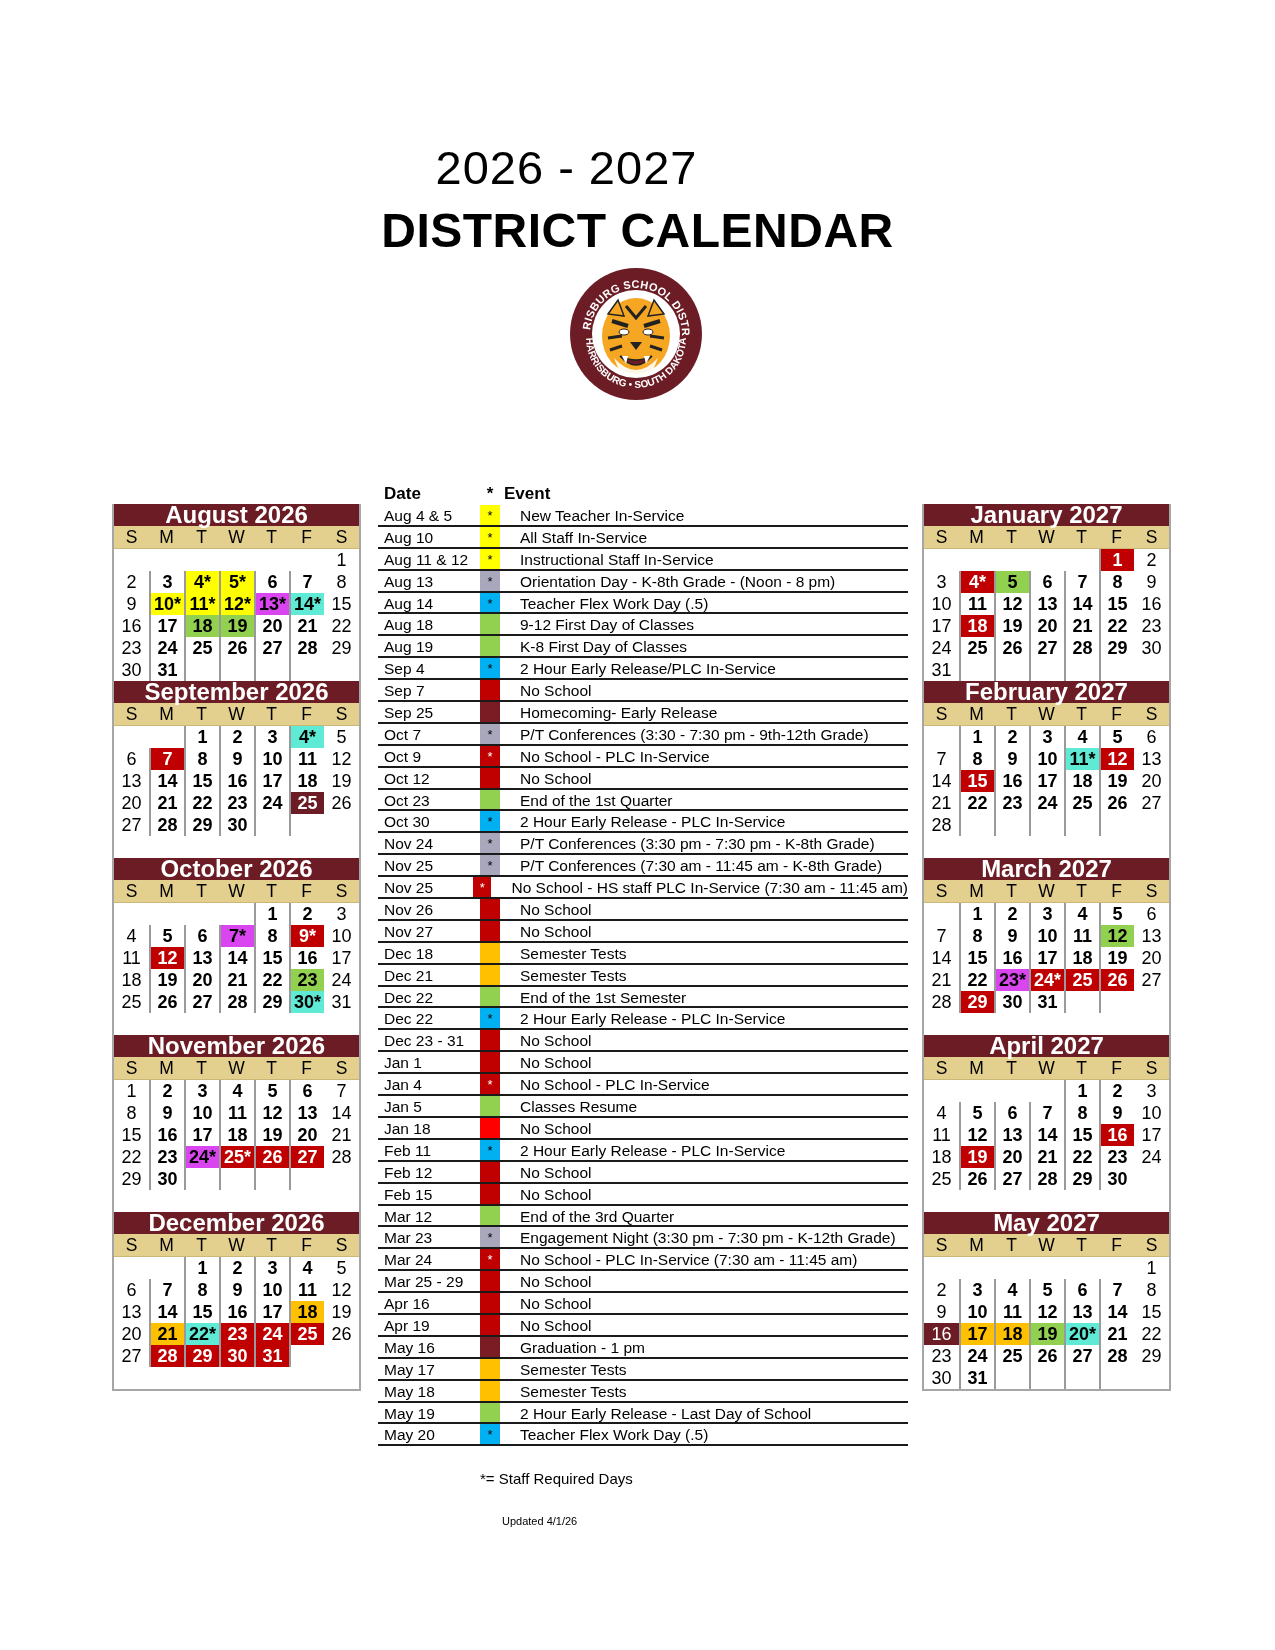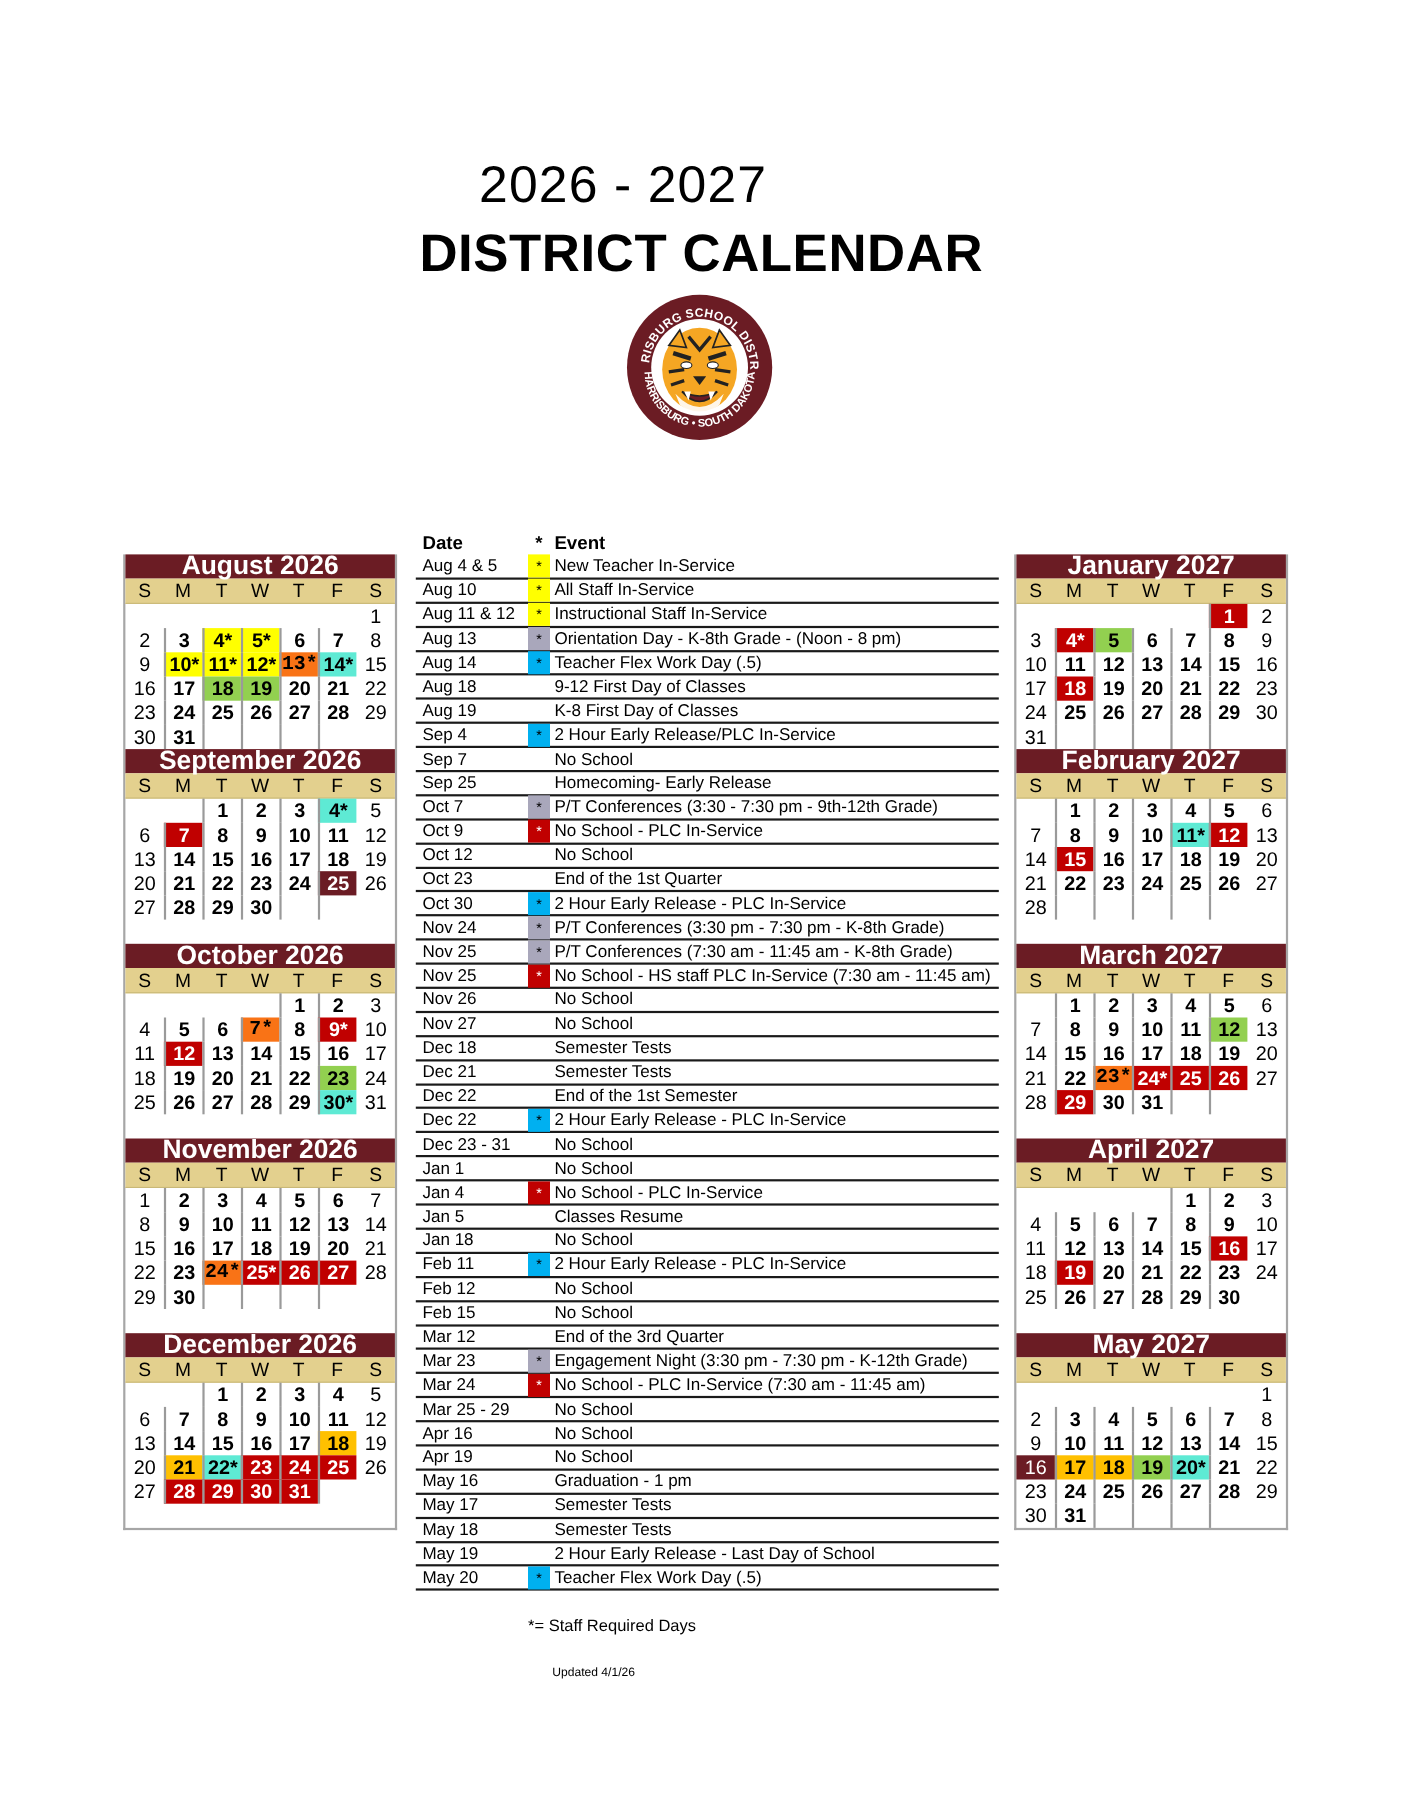--- a/index.html
+++ b/index.html
@@ -10,36 +10,36 @@
 
   .cal-col { position:absolute; width:245px; border-left:2px solid #a6a6a6; border-right:2px solid #a6a6a6; border-bottom:2px solid #a6a6a6; }
   .month { }
   .month-header { background:#6b1c24; color:#fff; font-weight:700; font-size:24px; text-align:center; height:22px; line-height:22px; }
   .dow-row { display:grid; grid-template-columns:repeat(7, 1fr); background:#e3d08e; height:22px; line-height:22px; font-size:17.5px; text-align:center; border-bottom:1px solid #c9b877; }
   .weeks { display:grid; grid-template-columns:repeat(7, 1fr); font-size:18px; }
   .day { height:22px; line-height:22px; text-align:center; position:relative; }
   .day.wk { font-weight:700; border-left:2px solid #9a9a9a; }
   .day.empty { }
   .day.c-yellow { background:#ffff00; }
-  .day.c-gray { background:#f97316;font-family:Liberation Mono, monospace; }
+  .day.c-gray { background:#d946ef; }
   .day.c-blue { background:#5eead4; }
   .day.c-green { background:#92d050; }
   .day.c-red { background:#c00000; color:#fff; }
   .day.c-maroon { background:#6b1c24; color:#fff; }
   .day.c-orange { background:#ffc000; }
 
   .events { position:absolute; left:378px; top:483px; width:530px; font-family:"Liberation Sans", sans-serif; }
   .ev-head { display:flex; height:22px; line-height:22px; font-weight:700; font-size:17px; }
   .ev-head .c-date { width:96px; padding-left:6px; }
   .ev-head .c-star { width:20px; text-align:center; }
   .ev-head .c-event { padding-left:4px; }
-  .ev-row { display:flex; height:21.9px; line-height:21px; font-size:15.5px; border-bottom:2px solid #1a1a1a; box-sizing:border-box;align-items:center; }
+  .ev-row { display:flex; height:21.9px; line-height:21px; font-size:15.5px; border-bottom:2px solid #1a1a1a; box-sizing:border-box; }
   .ev-row .c-date { width:96px; padding-left:6px; white-space:nowrap; }
   .ev-row .c-star { width:20px; text-align:center; font-size:13px; }
-  .ev-row .c-event { padding-left:4px; white-space:nowrap; }
+  .ev-row .c-event { padding-left:20px; white-space:nowrap; }
 
   .legend-note { position:absolute; left:480px; top:1470px; font-size:15px; }
   .updated { position:absolute; left:502px; top:1515px; font-size:11px; }
 </style>
 </head>
 <body>
 
 <div class="title-year">2026 - 2027</div>
 <div class="title-main">DISTRICT CALENDAR</div>
 

